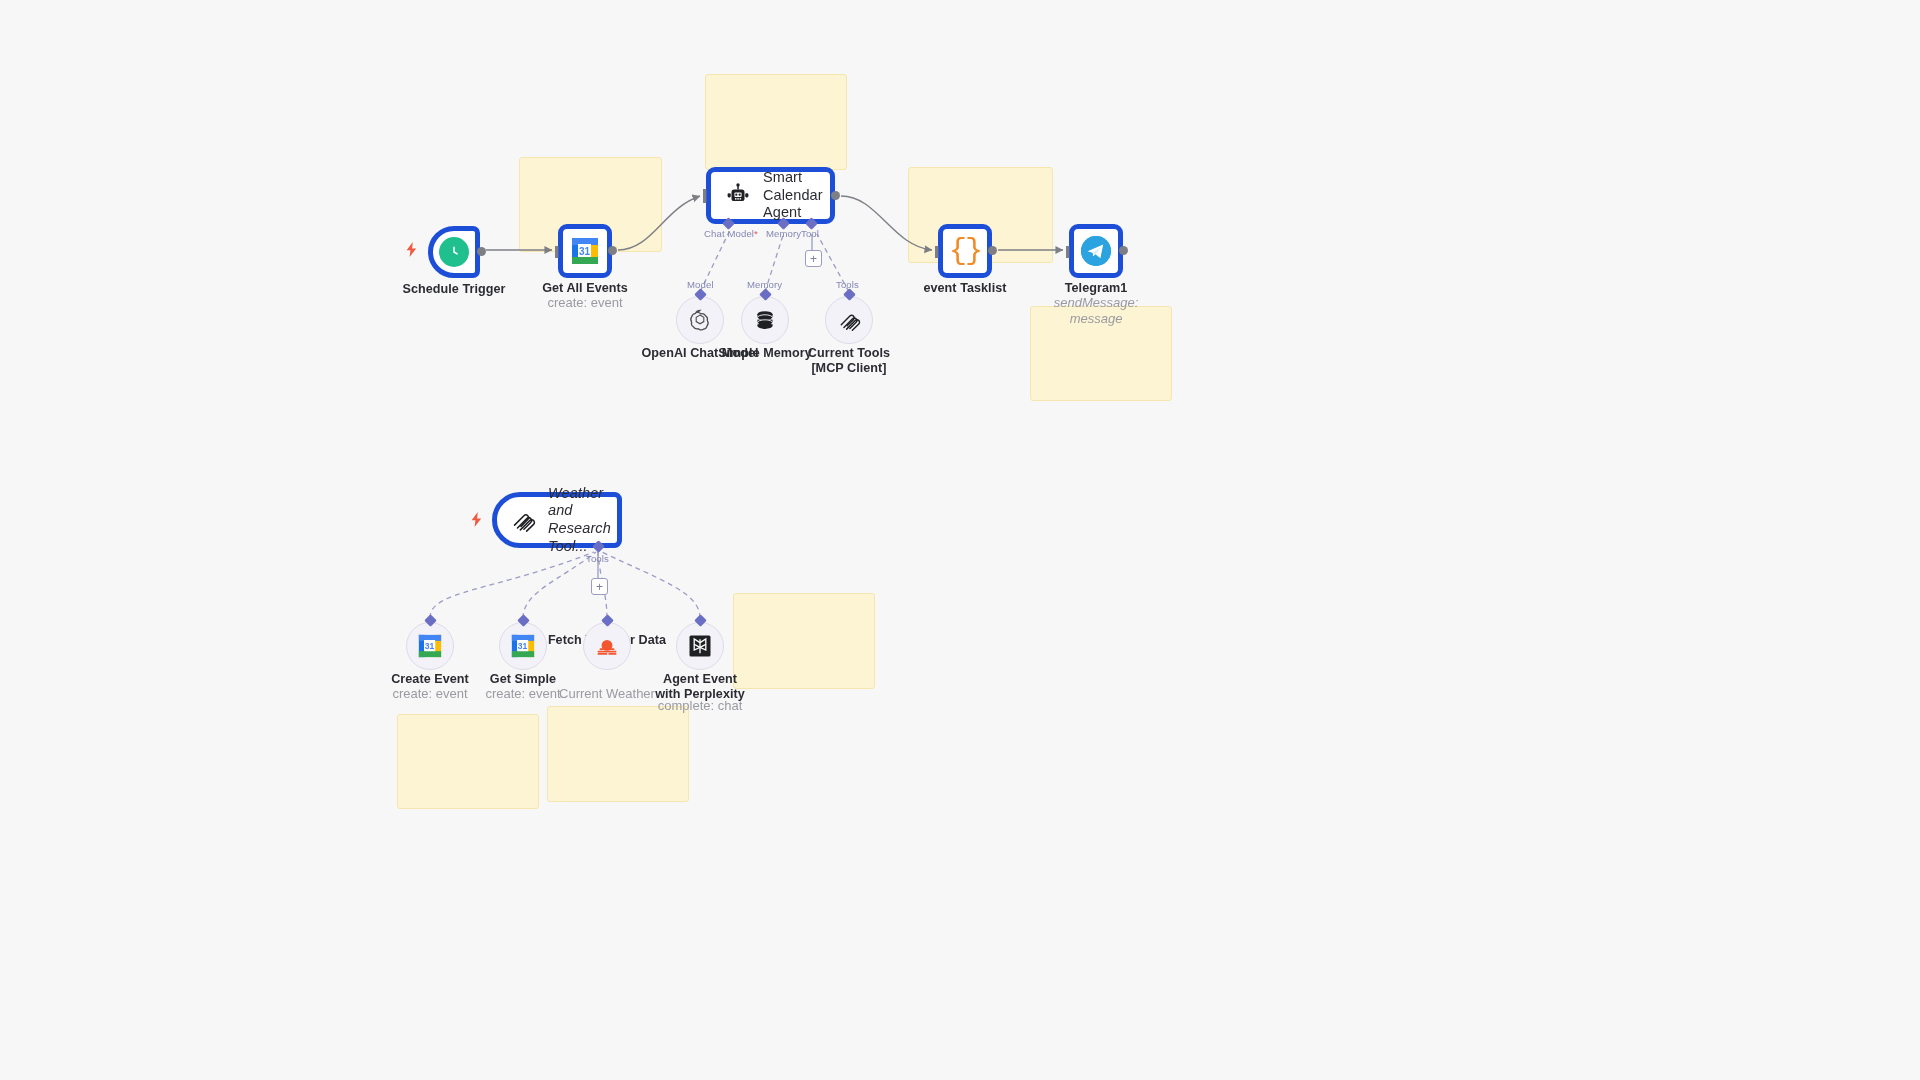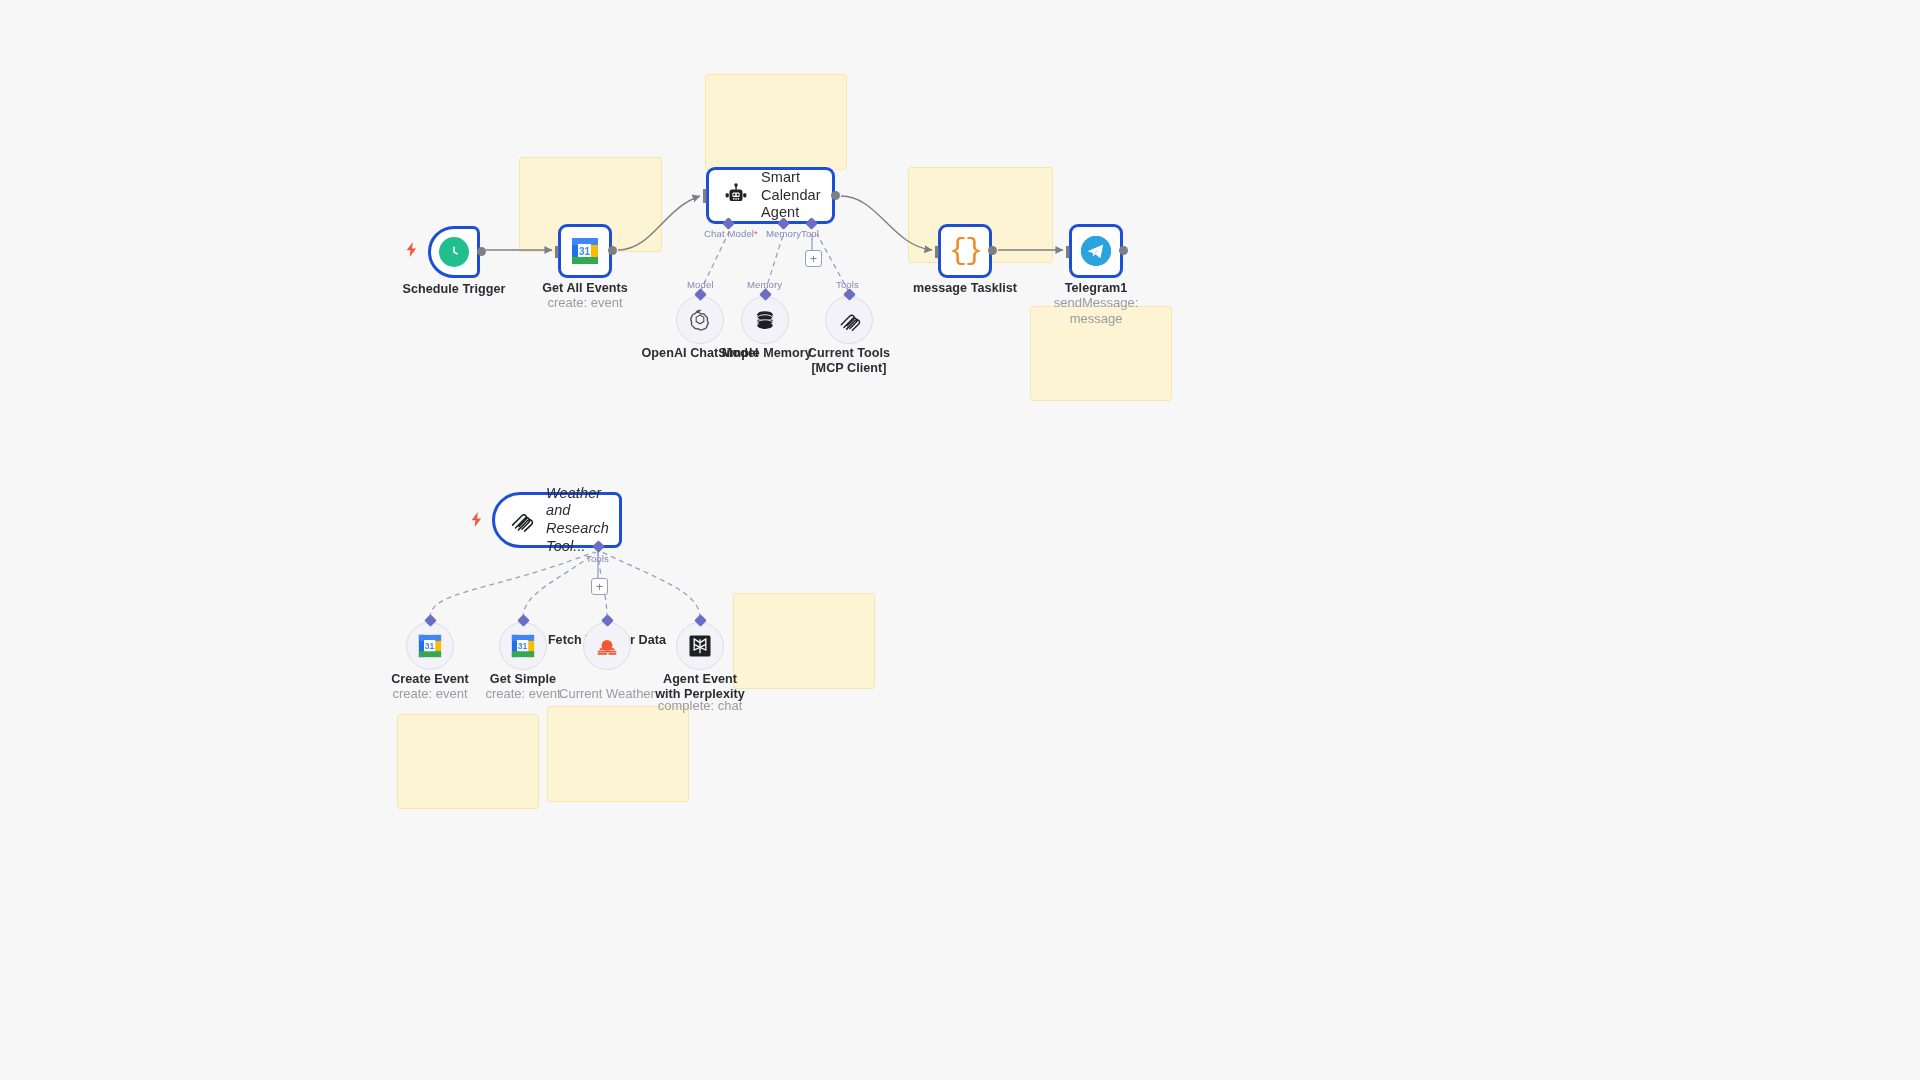--- a/index.html
+++ b/index.html
@@ -34,21 +34,21 @@
     pointer-events: none;
   }
   .node {
     position: absolute;
     z-index: 5;
   }
   
   .nbox {
     position: absolute;
     background: #ffffff;
-    border: 3px solid #1d4ed8;
+    border: 5px solid #1d4ed8;
     border-radius: 9px;
     box-sizing: border-box;
     display: flex;
     align-items: center;
     justify-content: center;
   }
   .nbox.wide {
     justify-content: flex-start;
     padding-left: 14px;
     gap: 12px;
@@ -291,41 +291,41 @@
   <div class="node" style="left:0;top:0;">
     <div class="nbox" style="left:938px;top:224px;width:54px;height:54px;">
       <span class="codebrace">{}</span>
     </div>
     <div class="port-in" style="left:929px;top:244px;">
       <svg width="10" height="12" viewBox="0 0 10 12">
           <rect x="6" y="0" width="3.4" height="12" fill="#7d7f85"></rect>
         </svg>
     </div>
     <div class="port-out" style="left:988px;top:246px;"></div>
-    <div class="nlabel" style="left:895px;top:281px;width:140px;">message Tasklist</div>
+    <div class="nlabel" style="left:895px;top:281px;width:140px;">event Tasklist</div>
   </div>
 
   <div class="node" style="left:0;top:0;">
     <div class="nbox" style="left:1069px;top:224px;width:54px;height:54px;">
       <span class="tgwrap">
         <svg width="30" height="30" viewBox="0 0 30 30" class="ico">
           <circle cx="15" cy="15" r="15" fill="#2aa3e0"></circle>
           <path d="M6.6 15.2 L22.2 8.6 L19.4 22.2 L14.4 18.2 L11.9 20.6 L11.9 16.9 Z" fill="#ffffff"></path>
           <path d="M11.9 16.9 L19.9 11.1 L14.4 18.2 Z" fill="#d6eaf6"></path>
         </svg>
       </span>
     </div>
     <div class="port-in" style="left:1060px;top:244px;">
       <svg width="10" height="12" viewBox="0 0 10 12">
           <rect x="6" y="0" width="3.4" height="12" fill="#7d7f85"></rect>
         </svg>
     </div>
     <div class="port-out" style="left:1119px;top:246px;"></div>
     <div class="nlabel" style="left:1026px;top:281px;width:140px;">Telegram1</div>
-    <div class="nsub" style="left:1026px;top:295px;width:140px;">sendMessage: message</div>
+    <div class="nsub" style="left:1026px;top:295px;width:140px;font-style:italic;">sendMessage: message</div>
   </div>
 
   <div class="node" style="left:0;top:0;">
     <div class="diamond" style="left:696px;top:290px;"></div>
     <div class="portlabel" style="left:687px;top:279px;">Model</div>
     <div class="rnode" style="left:676px;top:296px;">
       <svg width="24" height="24" viewBox="0 0 24 24" class="ico">
         <path d="M12 2.4c-2 0-3.7 1.2-4.4 2.9-1.9.2-3.4 1.6-3.8 3.4-1.2 1.5-1.3 3.7-.2 5.3-.5 1.8.2 3.8 1.8 4.8 1 1.6 3 2.4 4.8 1.9 1.4 1.3 3.5 1.5 5.1.5 1.9-.2 3.4-1.6 3.8-3.4 1.2-1.5 1.3-3.7.2-5.3.5-1.8-.2-3.8-1.8-4.8-1-1.6-3-2.4-4.8-1.9-.7-.8-1.7-1.3-2.7-1.4z" fill="none" stroke="#4d4d4d" stroke-width="1.25"></path>
         <path d="M12 7.1 L15.8 9.3 L15.8 13.6 L12 15.8 L8.2 13.6 L8.2 9.3 Z" fill="none" stroke="#4d4d4d" stroke-width="1.1"></path>
       </svg>

